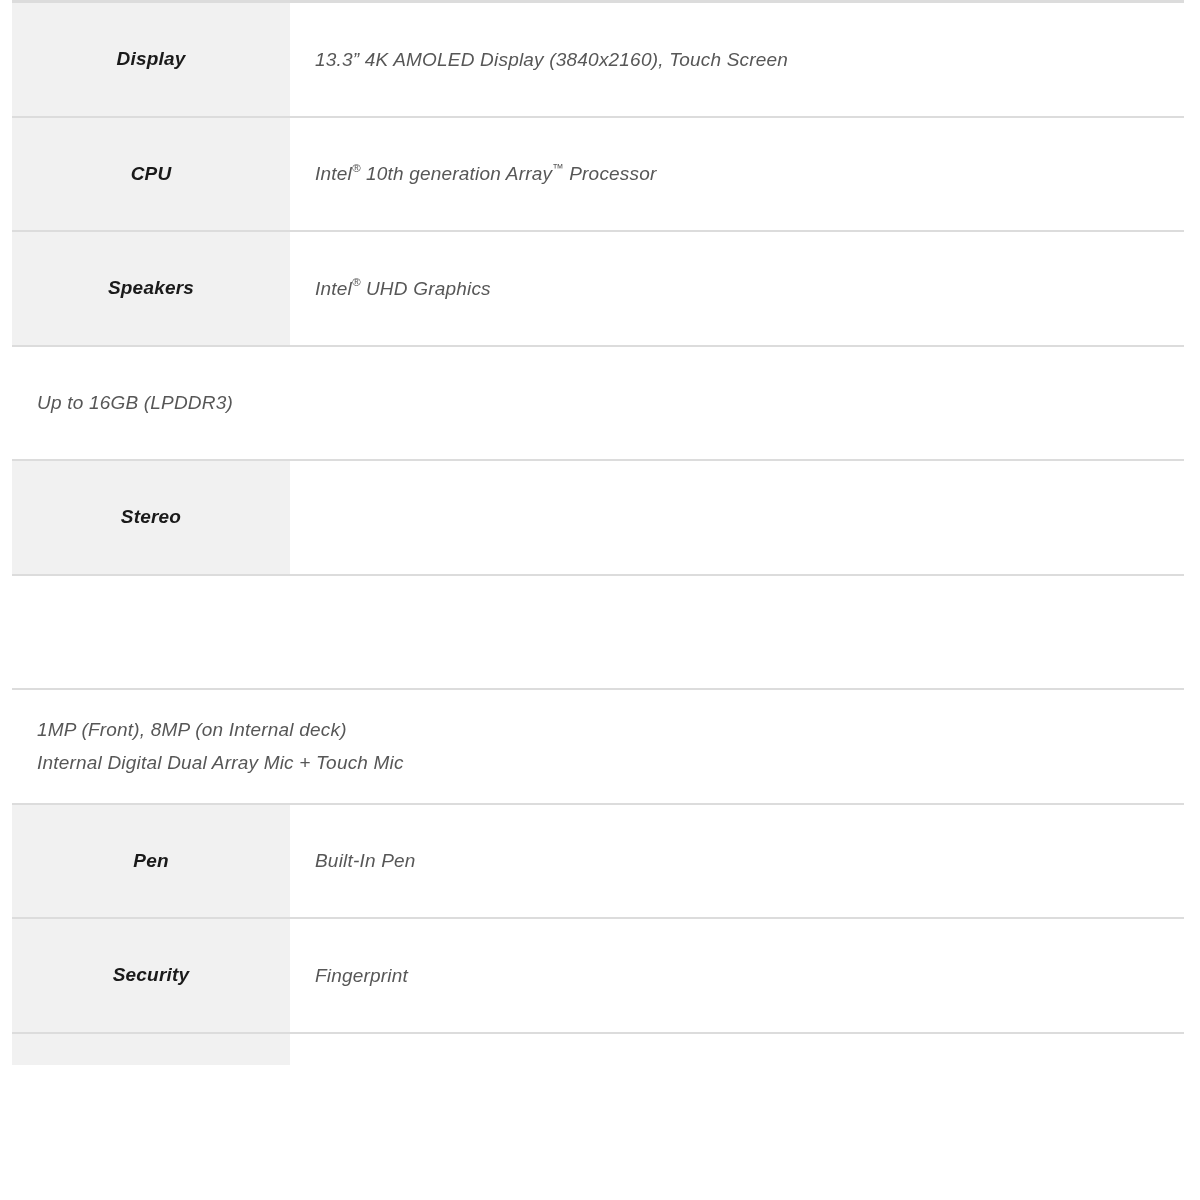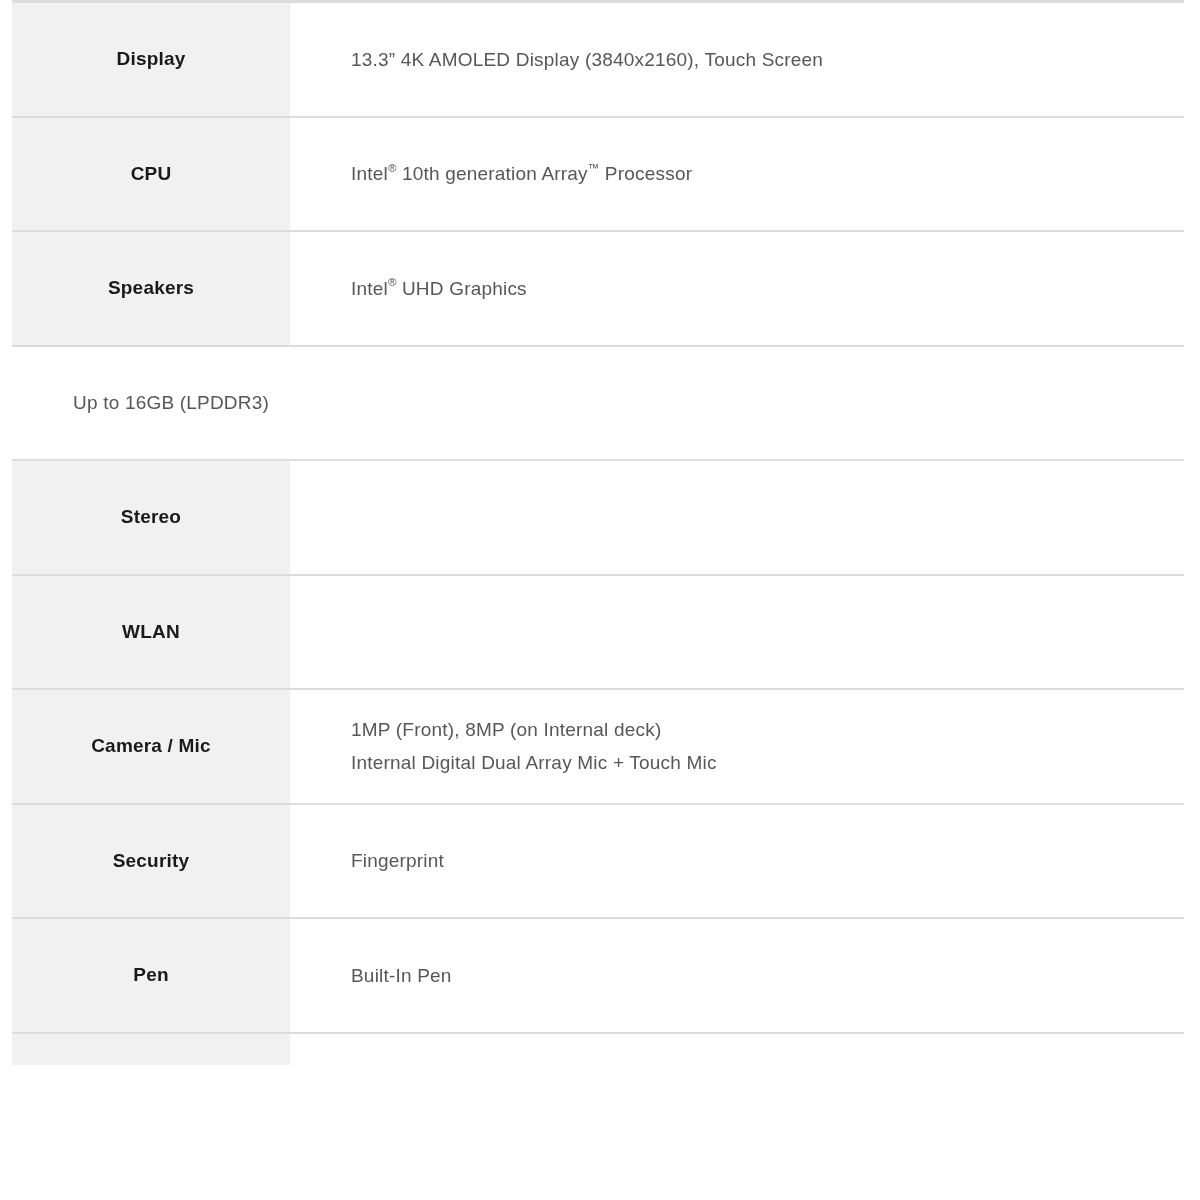--- a/index.html
+++ b/index.html
@@ -16,20 +16,21 @@
     background: var(--page-bg);
     overflow: hidden;
     font-family: "Liberation Sans", sans-serif;
   }
   .spec-table {
     position: absolute;
     left: 12px;
     top: 0;
     width: 1172px;
     border-top: 3px solid var(--divider);
+    font-style: italic;
   }
   .spec-row {
     display: flex;
     height: 114.5px;
     border-bottom: 2px solid var(--divider);
     background: #ffffff;
   }
   .spec-row.partial {
     height: 31px;
     border-bottom: none;
@@ -54,21 +55,21 @@
     flex-direction: column;
     justify-content: center;
     padding-left: 25px;
     padding-right: 20px;
     font-size: 19px;
     font-weight: 400;
     color: var(--value-color);
     line-height: 33px;
     letter-spacing: 0.2px;
   }
-  .value-line { white-space: nowrap; margin-left: 36px; }
+  .value-line { white-space: nowrap; }
   sup.sym {
     font-size: 61%;
     line-height: 0;
     vertical-align: super;
     position: relative;
     top: -1px;
     letter-spacing: 0;
   }
 </style>
 </head>
@@ -101,43 +102,41 @@
     <div class="value-cell">
       <div class="value-line">Up to 16GB (LPDDR3)</div>
     </div>
   </div>
 
   <div class="spec-row">
     <div class="label-cell">Stereo</div>
   </div>
 
   <div class="spec-row">
-    <div class="label-cell">WLAN</div>
   </div>
 
   <div class="spec-row">
-    <div class="label-cell">Camera / Mic</div>
     <div class="value-cell">
       <div class="value-line">1MP (Front), 8MP (on Internal deck)</div>
       <div class="value-line">Internal Digital Dual Array Mic + Touch Mic</div>
     </div>
   </div>
 
 
   <div class="spec-row">
-    <div class="label-cell">Security</div>
+    <div class="label-cell">Pen</div>
     <div class="value-cell">
-      <div class="value-line">Fingerprint</div>
+      <div class="value-line">Built-In Pen</div>
     </div>
   </div>
 
   <div class="spec-row">
-    <div class="label-cell">Pen</div>
+    <div class="label-cell">Security</div>
     <div class="value-cell">
-      <div class="value-line">Built-In Pen</div>
+      <div class="value-line">Fingerprint</div>
     </div>
   </div>
 
   <div class="spec-row partial">
     <div class="label-cell"></div>
     <div class="value-cell">
       <div class="value-line"></div>
     </div>
   </div>
 

